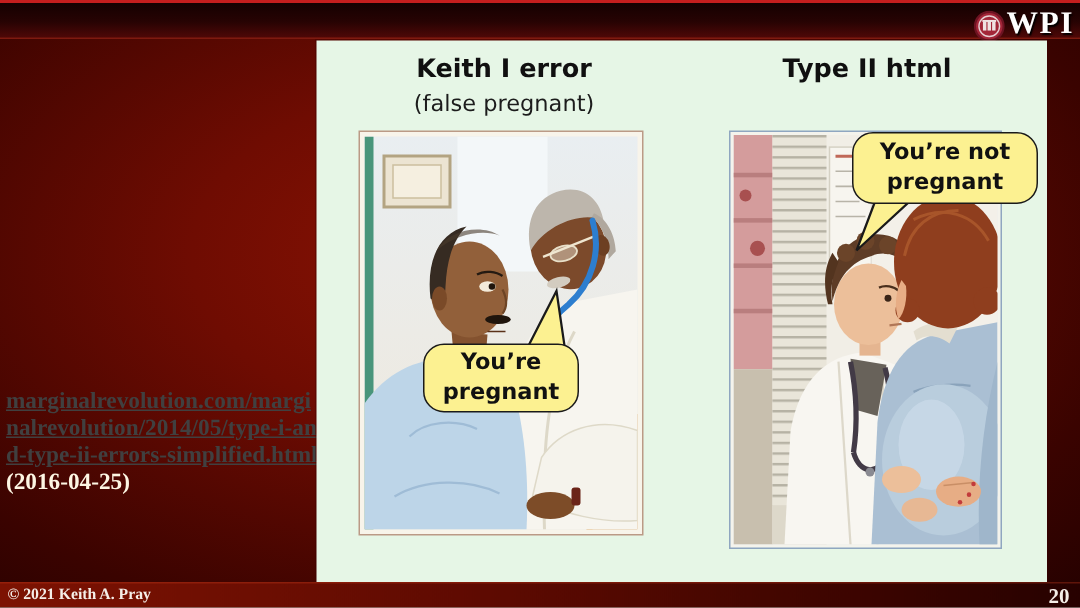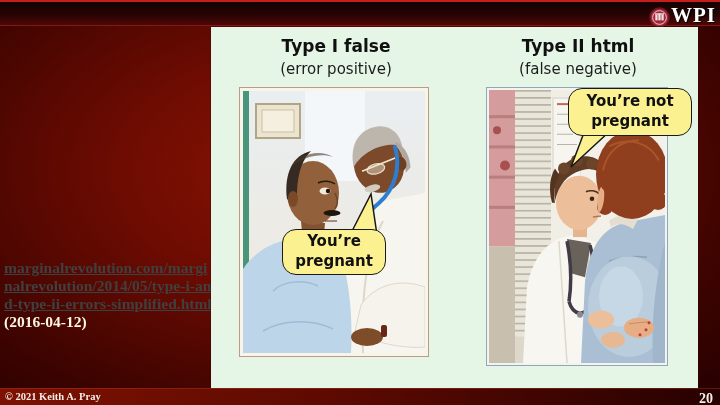--- a/index.html
+++ b/index.html
@@ -63,29 +63,28 @@
         <rect x="6.6" y="8" width="2.4" height="6" fill="#f0e2e2"></rect>
         <rect x="9.8" y="7" width="2.4" height="7" fill="#f0e2e2"></rect>
         <rect x="13" y="8" width="2.4" height="6" fill="#f0e2e2"></rect>
         <rect x="6.2" y="6.6" width="9.6" height="1.4" fill="#f0e2e2"></rect>
       </svg>
       <span class="wpi-txt">WPI</span>
     </div>
   </div>
 
   <div class="cite">
-    <a href="#">marginalrevolution.com/marginalrevolution/2014/05/type-i-and-type-ii-errors-simplified.html</a><span class="date"> (2016-04-12)</span>
+    <a href="#">marginalrevolution.com/marginalrevolution/2014/05/type-i-and-type-ii-errors-simplified.html</a><span class="date"> (2016-04-25)</span>
   </div>
 
   <div class="panel">
 
-    <div class="col-title c1">Type I false</div>
-    <div class="col-sub c1">(error positive)</div>
+    <div class="col-title c1">Keith I error</div>
+    <div class="col-sub c1">(false pregnant)</div>
     <div class="col-title c2">Type II html</div>
-    <div class="col-sub c2">(false negative)</div>
 
     <div class="photo ph1">
       <svg viewBox="0 0 182 262" preserveAspectRatio="none">
         <defs>
           <linearGradient id="bgL" x1="0" y1="0" x2="0" y2="1">
             <stop offset="0" stop-color="#e9eef1"></stop>
               <stop offset="1" stop-color="#efe8db"></stop>
           </linearGradient>
         </defs>
         <rect x="0" y="0" width="182" height="262" fill="url(#bgL)"></rect>

